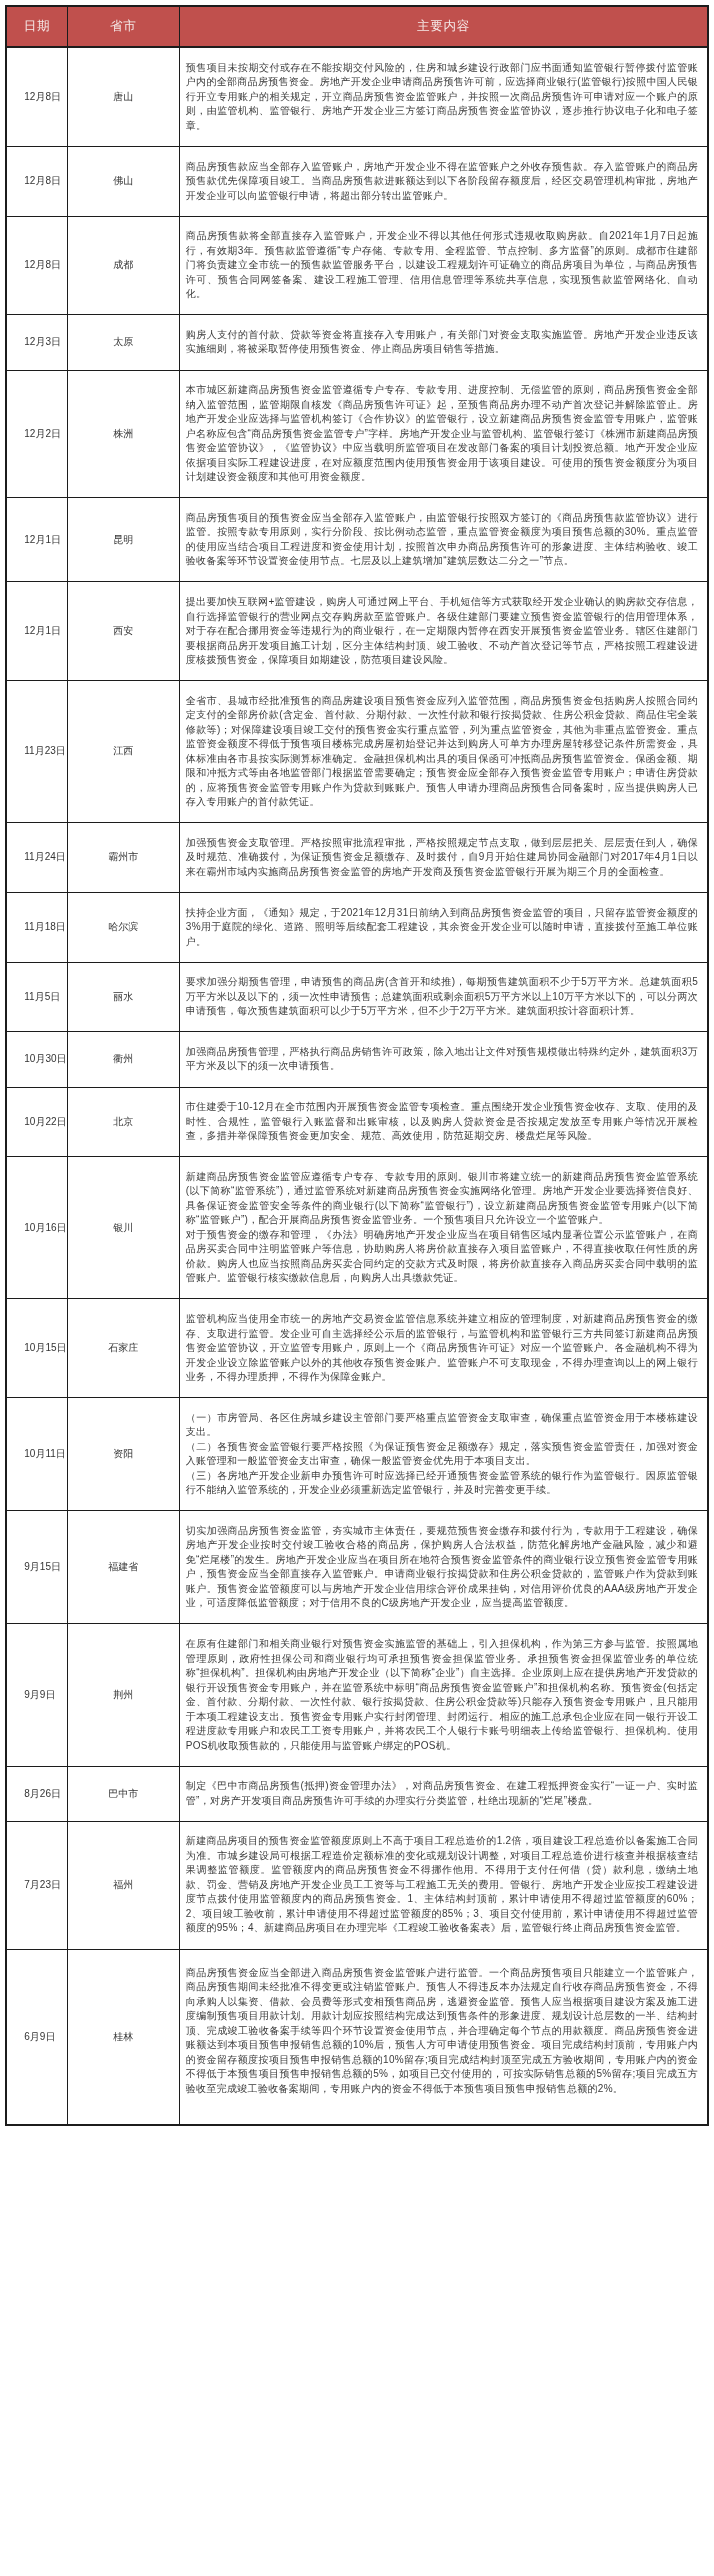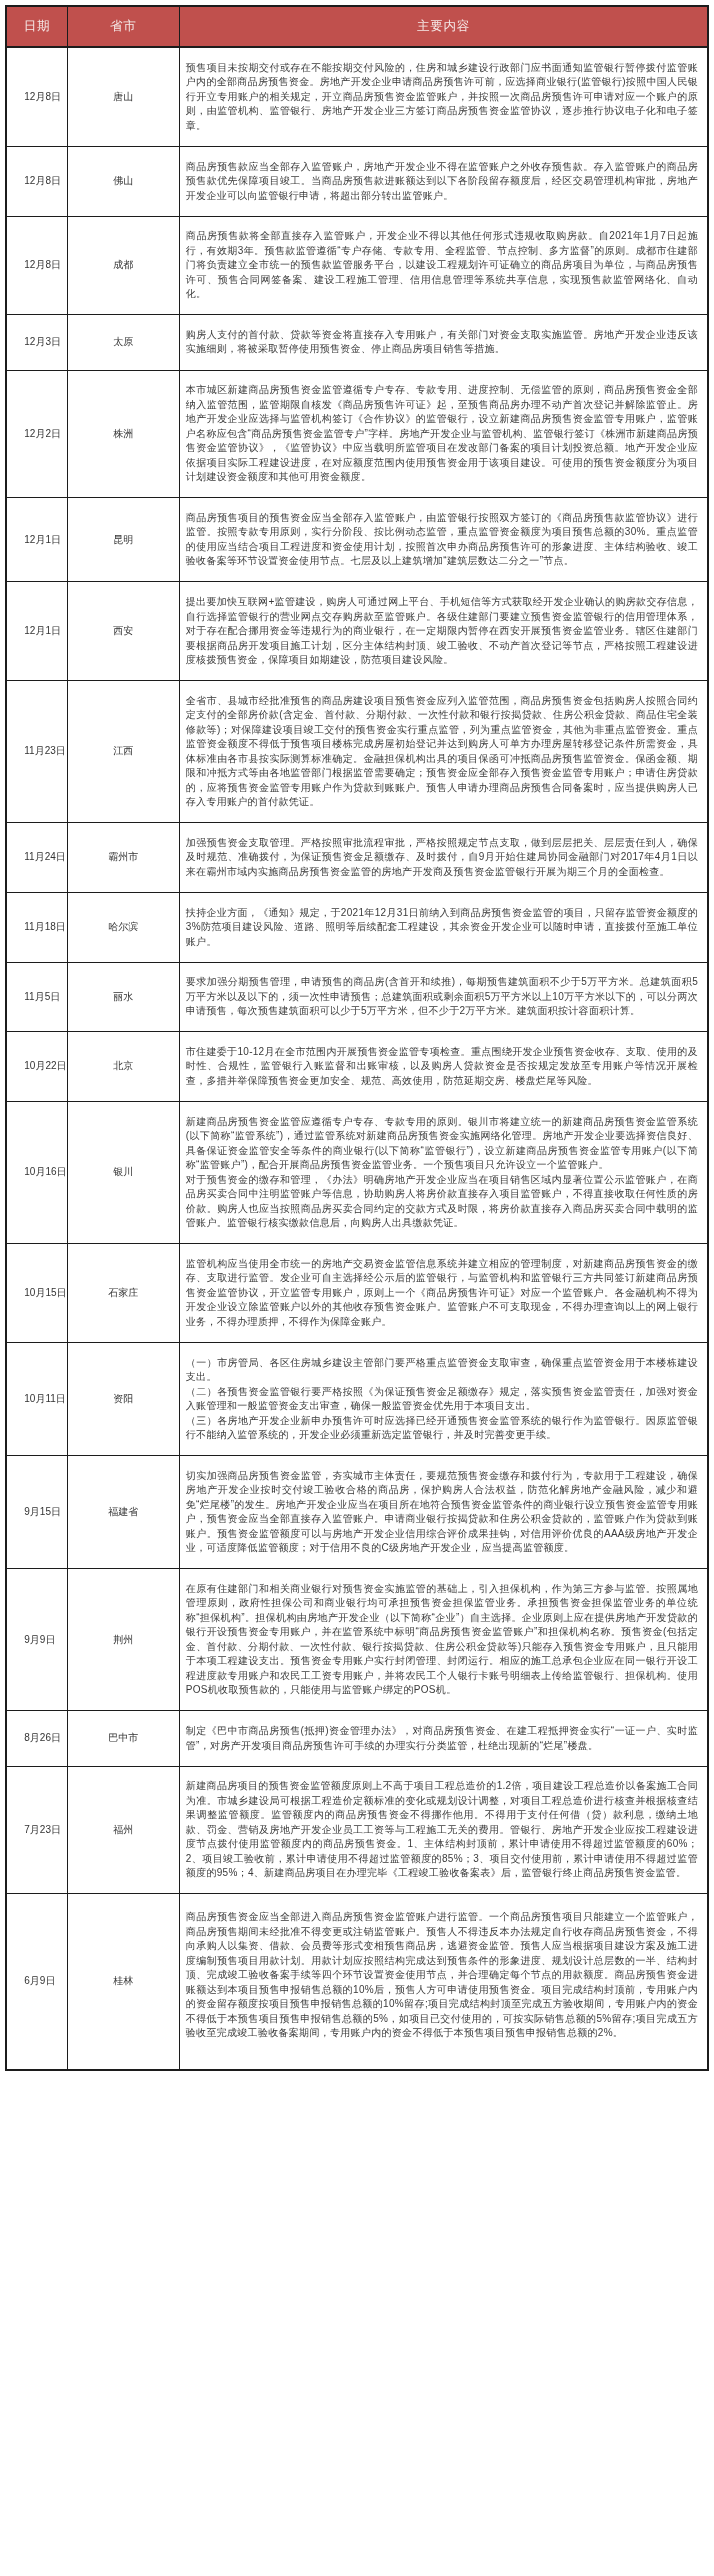--- a/index.html
+++ b/index.html
@@ -149,28 +149,35 @@
           <td class="date-cell">11月24日</td>
           <td class="city-cell">霸州市</td>
           <td class="content-cell">
             <p>加强预售资金支取管理。严格按照审批流程审批，严格按照规定节点支取，做到层层把关、层层责任到人，确保及时规范、准确拨付，为保证预售资金足额缴存、及时拨付，自9月开始住建局协同金融部门对2017年4月1日以来在霸州市域内实施商品房预售资金监管的房地产开发商及预售资金监管银行开展为期三个月的全面检查。</p>
           </td>
         </tr>
         <tr>
           <td class="date-cell">11月18日</td>
           <td class="city-cell">哈尔滨</td>
           <td class="content-cell">
-            <p>扶持企业方面，《通知》规定，于2021年12月31日前纳入到商品房预售资金监管的项目，只留存监管资金额度的3%防范项目建设风险、道路、照明等后续配套工程建设，其余资金开发企业可以随时申请，直接拨付至施工单位账户。</p>
+            <p>扶持企业方面，《通知》规定，于2021年12月31日前纳入到商品房预售资金监管的项目，只留存监管资金额度的3%用于庭院的绿化、道路、照明等后续配套工程建设，其余资金开发企业可以随时申请，直接拨付至施工单位账户。</p>
           </td>
         </tr>
         <tr>
           <td class="date-cell">11月5日</td>
           <td class="city-cell">丽水</td>
           <td class="content-cell">
             <p>要求加强分期预售管理，申请预售的商品房(含首开和续推)，每期预售建筑面积不少于5万平方米。总建筑面积5万平方米以及以下的，须一次性申请预售；总建筑面积或剩余面积5万平方米以上10万平方米以下的，可以分两次申请预售，每次预售建筑面积可以少于5万平方米，但不少于2万平方米。建筑面积按计容面积计算。</p>
+          </td>
+        </tr>
+        <tr>
+          <td class="date-cell">10月30日</td>
+          <td class="city-cell">衢州</td>
+          <td class="content-cell">
+            <p>加强商品房预售管理，严格执行商品房销售许可政策，除入地出让文件对预售规模做出特殊约定外，建筑面积3万平方米及以下的须一次申请预售。</p>
           </td>
         </tr>
         <tr>
           <td class="date-cell">10月22日</td>
           <td class="city-cell">北京</td>
           <td class="content-cell">
             <p>市住建委于10-12月在全市范围内开展预售资金监管专项检查。重点围绕开发企业预售资金收存、支取、使用的及时性、合规性，监管银行入账监督和出账审核，以及购房人贷款资金是否按规定发放至专用账户等情况开展检查，多措并举保障预售资金更加安全、规范、高效使用，防范延期交房、楼盘烂尾等风险。</p>
           </td>
         </tr>
         <tr>

